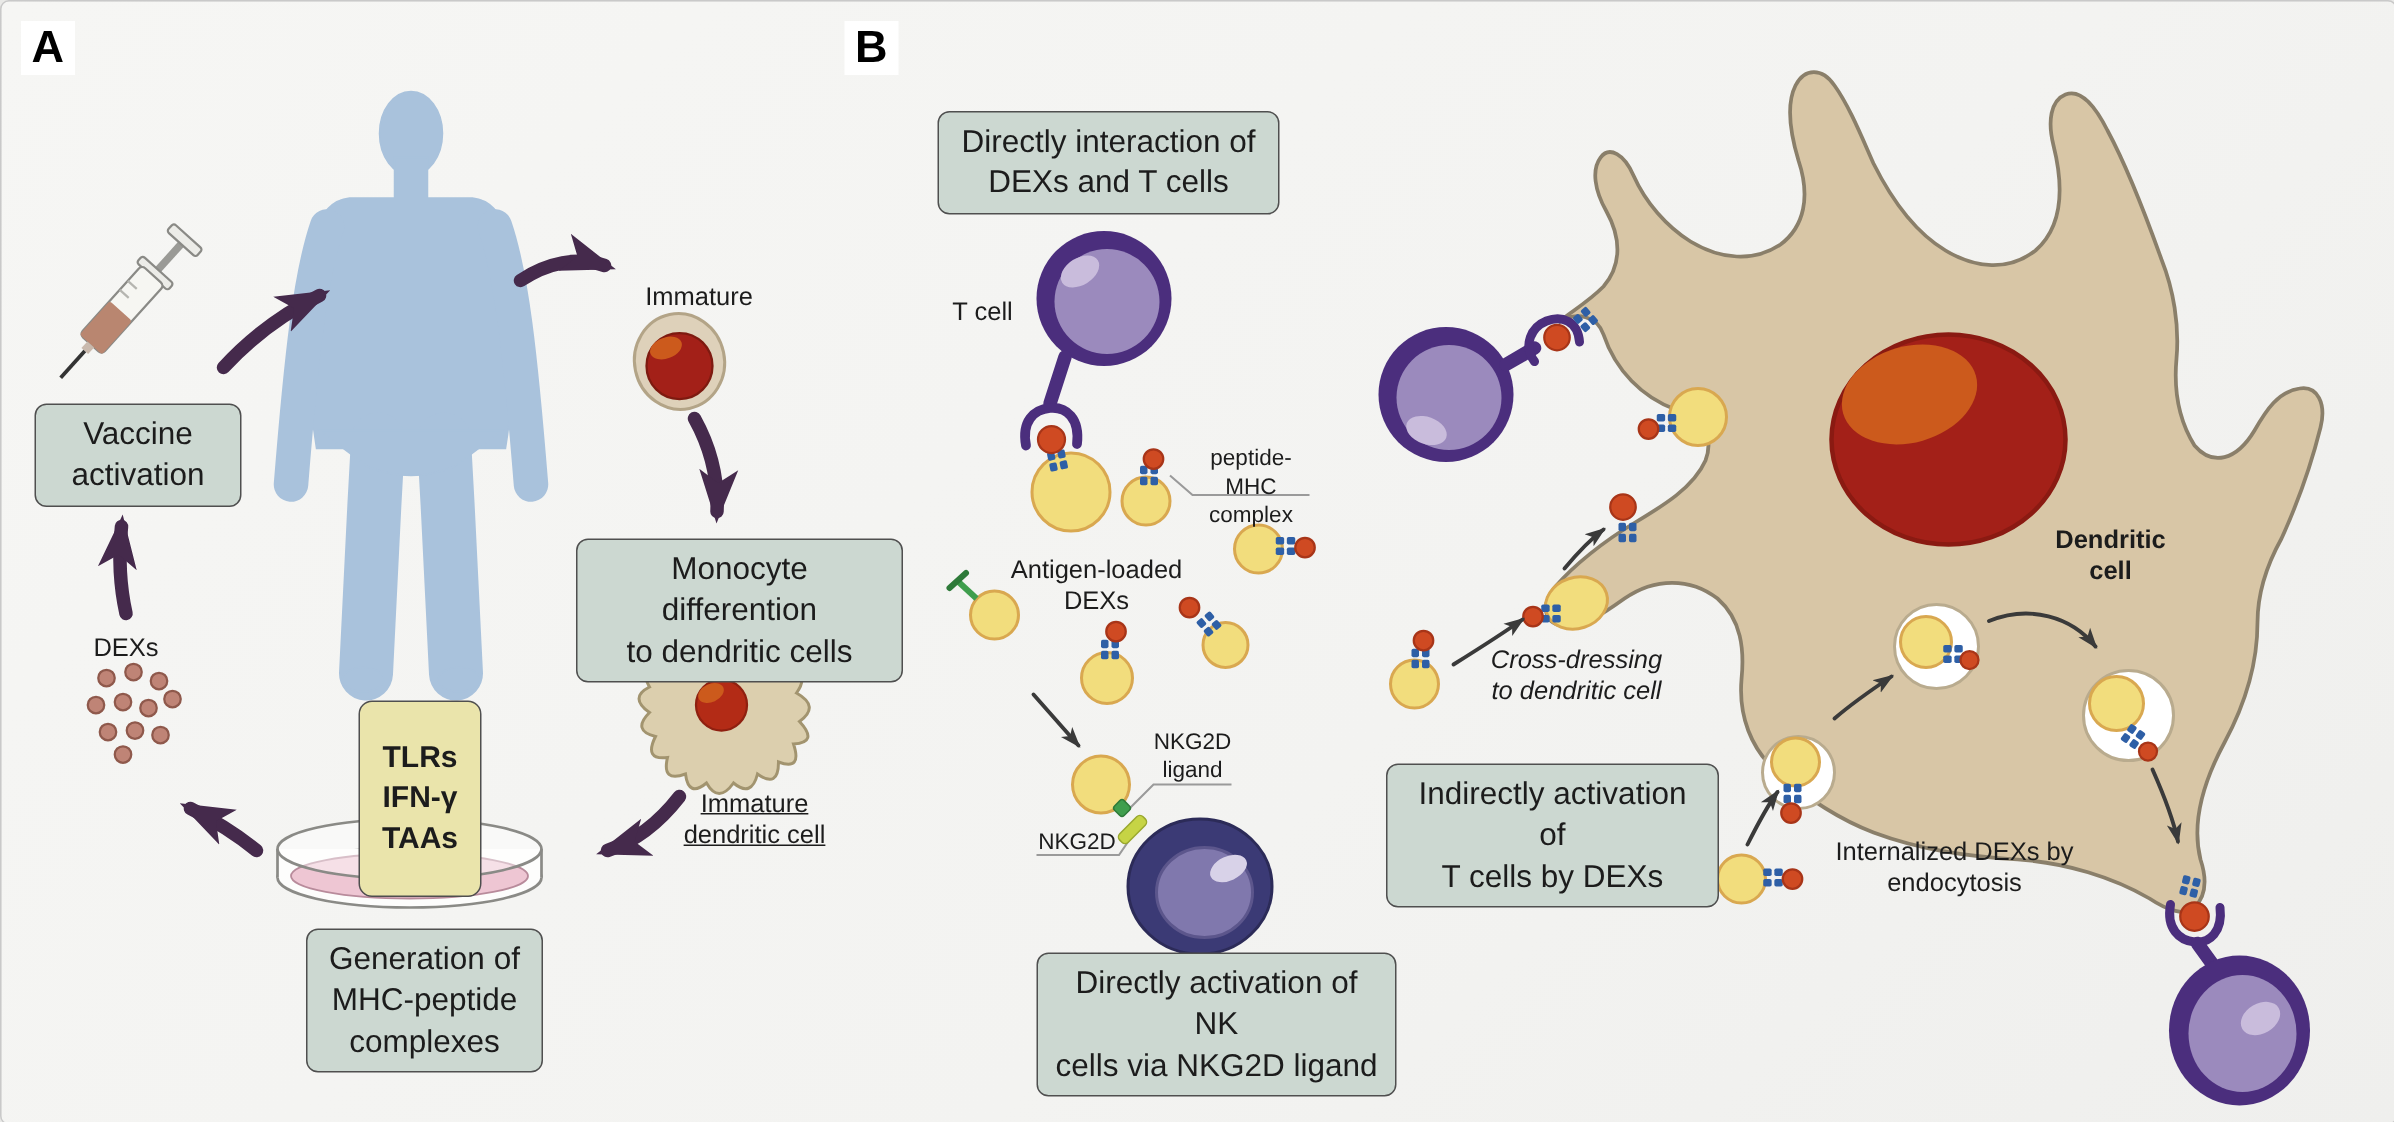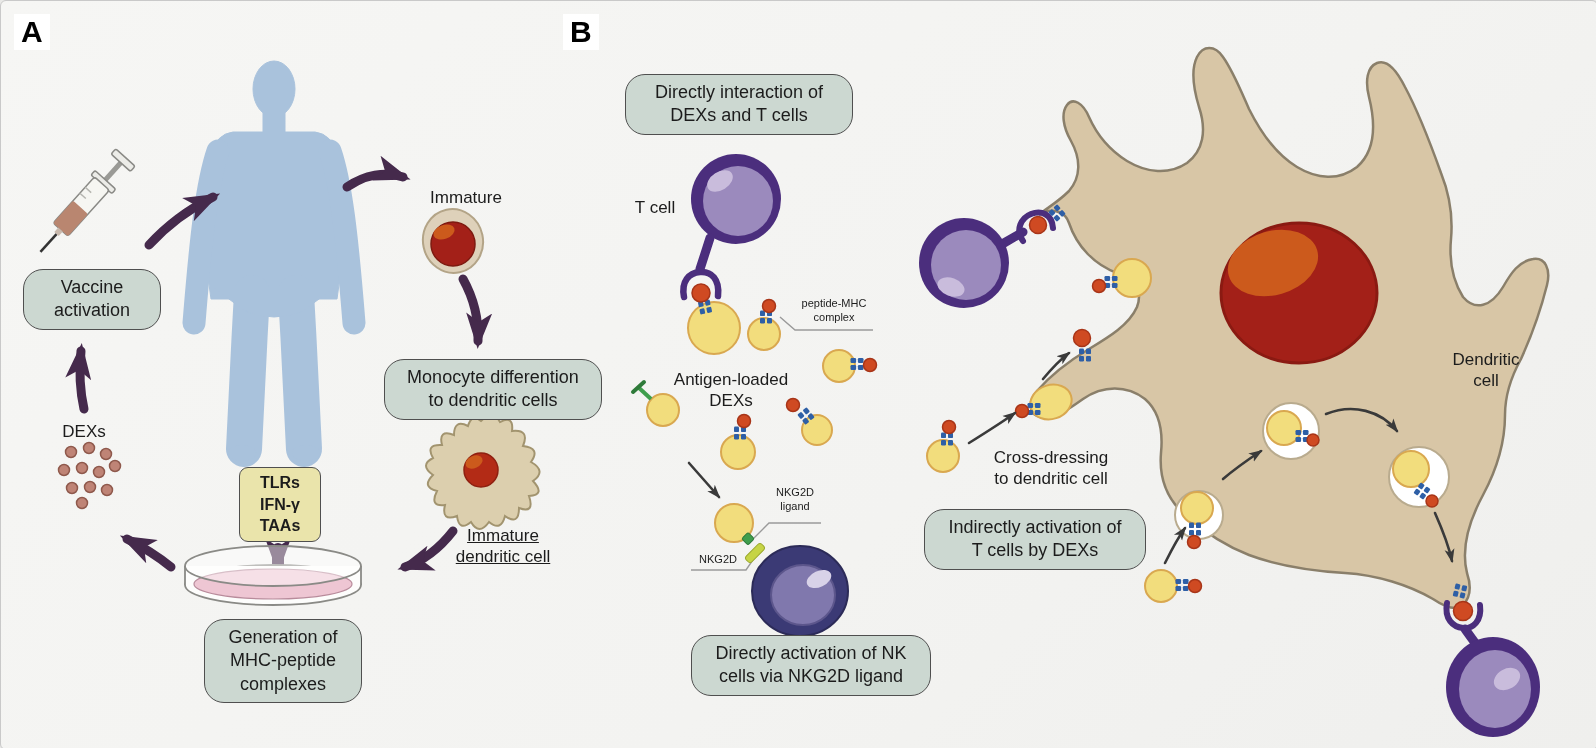--- a/index.html
+++ b/index.html
@@ -1,24 +1,24 @@
 <!DOCTYPE html>
 <html style="--box_fill: #ccd8d1; --yellow_box: #eae4ab; --arrow_purple: #452a4c; --human_blue: #a9c2dc; --exosome_yellow: #f2dd7d; --exosome_border: #d9a850; --mhc_blue: #2e5fa6; --peptide_red: #cf4a22; --dc_tan: #d8c6a6; --dc_outline: #8a7f6a; --nucleus_red: #a32018; --nucleus_orange: #cc5a1c; --tcell_purple: #4b2e7d; --tcell_inner: #9b8abd; --nk_navy: #3b3a75; --nk_inner: #8078ad; --green_ligand: #3f9e4d; --nkg2d_receptor: #c6d445; --dexs_dot: #bf8476; --petri_pink: #eec6d3; --monocyte_body: #ded1ba;"><head>
 <meta charset="utf-8">
 <style>
   html,body{margin:0;padding:0;background:#e9e9e7;font-family:"Liberation Sans",sans-serif;}
   #fig{position:relative;width:1596px;height:748px;background:linear-gradient(135deg,#f6f6f4 0%,#f3f3f1 60%,#efefed 100%);
        border:1px solid #c9c9c9;border-radius:6px;overflow:hidden;}
   #art{position:absolute;left:0;top:0;z-index:1;}
   .lbl{position:absolute;z-index:2;color:#1c1c1c;font-size:17px;line-height:1.25;white-space:pre-line;text-align:center;}
-  .sm{font-size:11px;}
-  .gbox{position:absolute;z-index:2;background:var(--box_fill,#ccd8d1);border:1.5px solid #4f4f4f;border-radius:20px;
-        padding:6px 10px;text-align:center;font-size:18px;line-height:1.3;color:#1c1c1c;white-space:pre-line;}
+  .sm{font-size:15px;}
+  .gbox{position:absolute;z-index:2;background:var(--box_fill,#ccd8d1);border:1.5px solid #4f4f4f;border-radius:8px;
+        padding:6px 10px;text-align:center;font-size:21px;line-height:1.3;color:#1c1c1c;white-space:pre-line;}
   .ybox{position:absolute;z-index:2;background:var(--yellow_box,#eae4ab);border:1.5px solid #4f4f4f;border-radius:9px;
-        padding:4px 14px;text-align:center;font-size:16px;font-weight:bold;line-height:1.35;color:#1c1c1c;}
+        padding:24px 14px;text-align:center;font-size:20px;font-weight:bold;line-height:1.35;color:#1c1c1c;}
   .panel-letter{position:absolute;z-index:3;font-size:30px;font-weight:bold;color:#000;background:#fff;padding:0 7px;line-height:1.2;}
   
   .exo{fill:var(--exosome_yellow,#f2dd7d);stroke:var(--exosome_border,#d9a850);stroke-width:2;}
   .mhc{fill:var(--mhc_blue,#2e5fa6);}
   .pep{fill:var(--peptide_red,#cf4a22);stroke:#a83518;stroke-width:1.5;}
   .pa{stroke:var(--arrow_purple,#452a4c);fill:none;stroke-linecap:round;}
   .pah{fill:var(--arrow_purple,#452a4c);}
   .blk{stroke:#3a3a3a;fill:none;stroke-width:2.6;stroke-linecap:round;}
   .blkh{fill:#3a3a3a;}
   .hum{fill:var(--human_blue,#a9c2dc);stroke:var(--human_blue,#a9c2dc);}
@@ -323,20 +323,22 @@
   <div class="lbl sm" style="left:790px;top:296px;width:86px;">peptide-MHC
 complex</div>
   <div class="lbl" style="left:662px;top:368px;width:136px;">Antigen-loaded
 DEXs</div>
   <div class="lbl sm" style="left:764px;top:485px;width:60px;">NKG2D
 ligand</div>
   <div class="lbl sm" style="left:688px;top:552px;width:58px;">NKG2D</div>
   <div class="lbl" style="left:846px;top:606px;width:60px;margin-top:32px;">NK cell</div>
   <div class="gbox" style="left:690px;top:634px;width:218px;">Directly activation of NK
 cells via NKG2D ligand</div>
-  <div class="lbl" style="left:978px;top:446px;width:144px;">Cross-dressing
+  <div class="lbl" style="left:978px;top:428px;width:144px;font-style:italic;">Cross-dressing
 to dendritic cell</div>
   <div class="gbox" style="left:923px;top:508px;width:200px;">Indirectly activation of
 T cells by DEXs</div>
-  <div class="lbl" style="left:1440px;top:348px;width:90px;">Dendritic
+  <div class="lbl" style="left:1210px;top:556px;width:184px;">Internalized DEXs by
+endocytosis</div>
+  <div class="lbl" style="left:1361px;top:348px;width:90px;font-weight:bold;">Dendritic
 cell</div>
 
 </div>
 
 </body></html>

